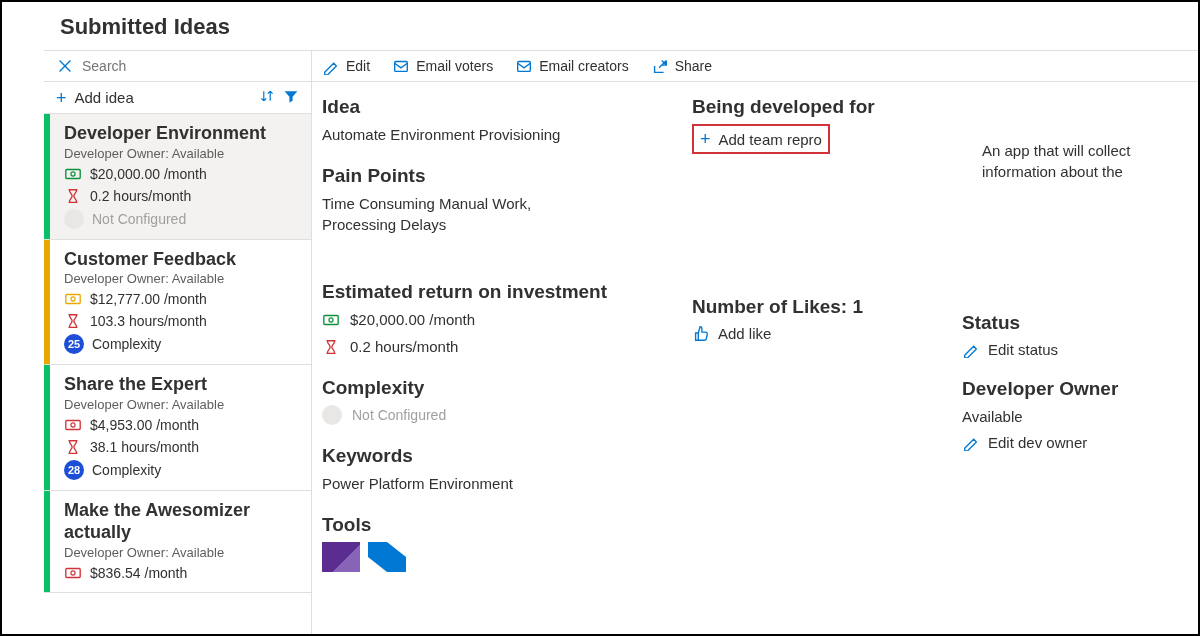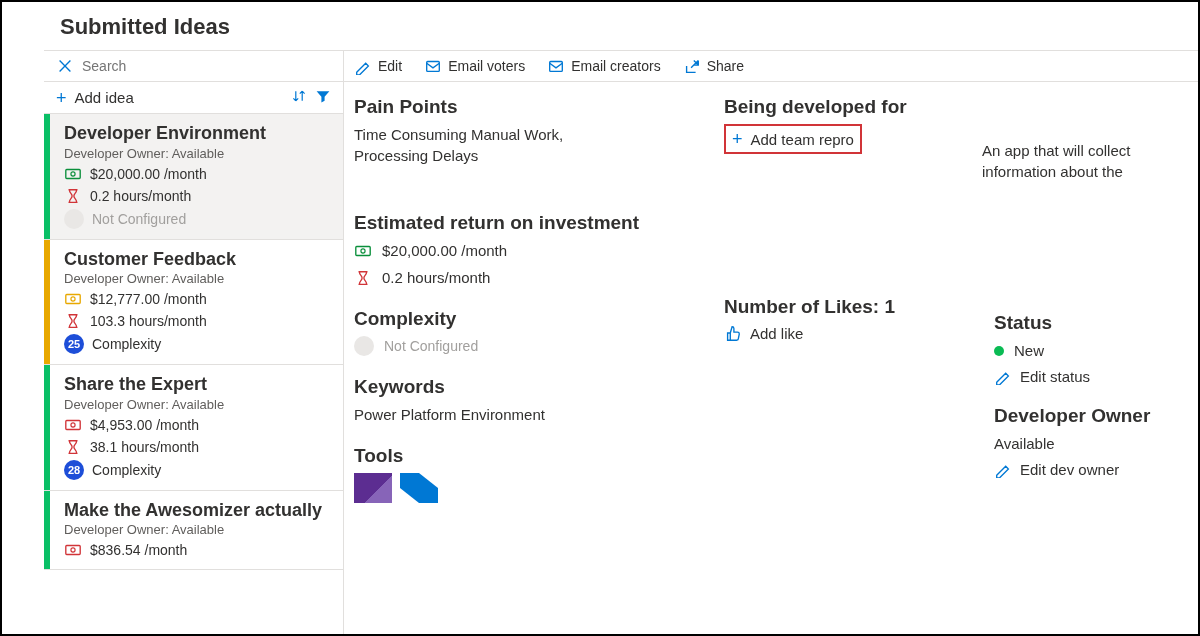--- a/index.html
+++ b/index.html
@@ -1,21 +1,21 @@
 <!DOCTYPE html>
 <html><head>
   <meta charset="utf-8">
   <style>
     * { box-sizing: border-box; margin: 0; padding: 0; }
     body { font-family: "Segoe UI", Arial, sans-serif; font-size: 14px; color: #323130; width: 1200px; height: 636px; overflow: hidden; border: 2px solid #000; }
     .container { display: flex; flex-direction: column; height: 100%; margin-left: 42px; }
     .page-header { padding: 12px 16px 10px; border-bottom: 1px solid #e1dfdd; }
     .page-title { font-size: 22px; font-weight: 600; }
     .content { display: flex; flex: 1; overflow: hidden; }
-    .sidebar { width: 300px; border-right: 1px solid #e1dfdd; display: flex; flex-direction: column; overflow-y: auto; }
+    .sidebar { width: 268px; border-right: 1px solid #e1dfdd; display: flex; flex-direction: column; overflow-y: auto; }
     .search-row { display: flex; align-items: center; gap: 8px; padding: 6px 12px; border-bottom: 1px solid #e1dfdd; color: #605e5c; }
     .search-row input { border: none; outline: none; font-size: 14px; flex: 1; color: #323130; }
     .addidea-row { display: flex; align-items: center; gap: 8px; padding: 6px 12px; border-bottom: 1px solid #e1dfdd; font-size: 15px; }
     .addidea-row .left { display: flex; align-items: center; gap: 8px; flex: 1; }
     .addidea-row .right { display: flex; gap: 8px; }
     .plus-blue { color: #0078d4; font-weight: 400; font-size: 18px; line-height: 1; }
     .icon-blue { color: #0078d4; }
     .list { flex: 1; overflow-y: auto; }
     .card { display: flex; border-bottom: 1px solid #e1dfdd; }
     .card.selected { background: #f3f2f1; }
@@ -257,20 +257,24 @@
           <span>Share</span>
         </div>
       </div>
 
       <div class="detail">
         <div class="desc">An app that will collect information about the</div>
 
         <div class="cols">
           <div class="col1">
             <div class="section">
+              <h2 class="sh">Idea</h2>
+              <div class="val">Automate Environment Provisioning</div>
+            </div>
+            <div class="section">
               <h2 class="sh">Pain Points</h2>
               <div class="val" style="max-width:260px">Time Consuming Manual Work, Processing Delays</div>
             </div>
             <div class="section" style="margin-top:46px">
               <h2 class="sh">Estimated return on investment</h2>
               <div class="iconline">
                 <span style="color:#0a8f3b">
                     <svg class="i" viewBox="0 0 20 20">
                       <use href="#money-icon"></use>
                     </svg>
@@ -326,21 +330,20 @@
                     </svg>
                   </span>
                 <span>Add like</span>
               </div>
             </div>
           </div>
 
           <div class="col3" style="padding-top:216px">
             <div class="section">
               <h2 class="sh">Status</h2>
-              <div class="val" style="margin-top:4px"><span class="status-dot"></span><span>New</span></div>
               <div class="linkish" style="margin-top:6px">
                 <span class="pen">
                     <svg class="i" viewBox="0 0 20 20">
                       <use href="#pen-icon"></use>
                     </svg>
                   </span>
                 <span>Edit status</span>
               </div>
             </div>
             <div class="section">

